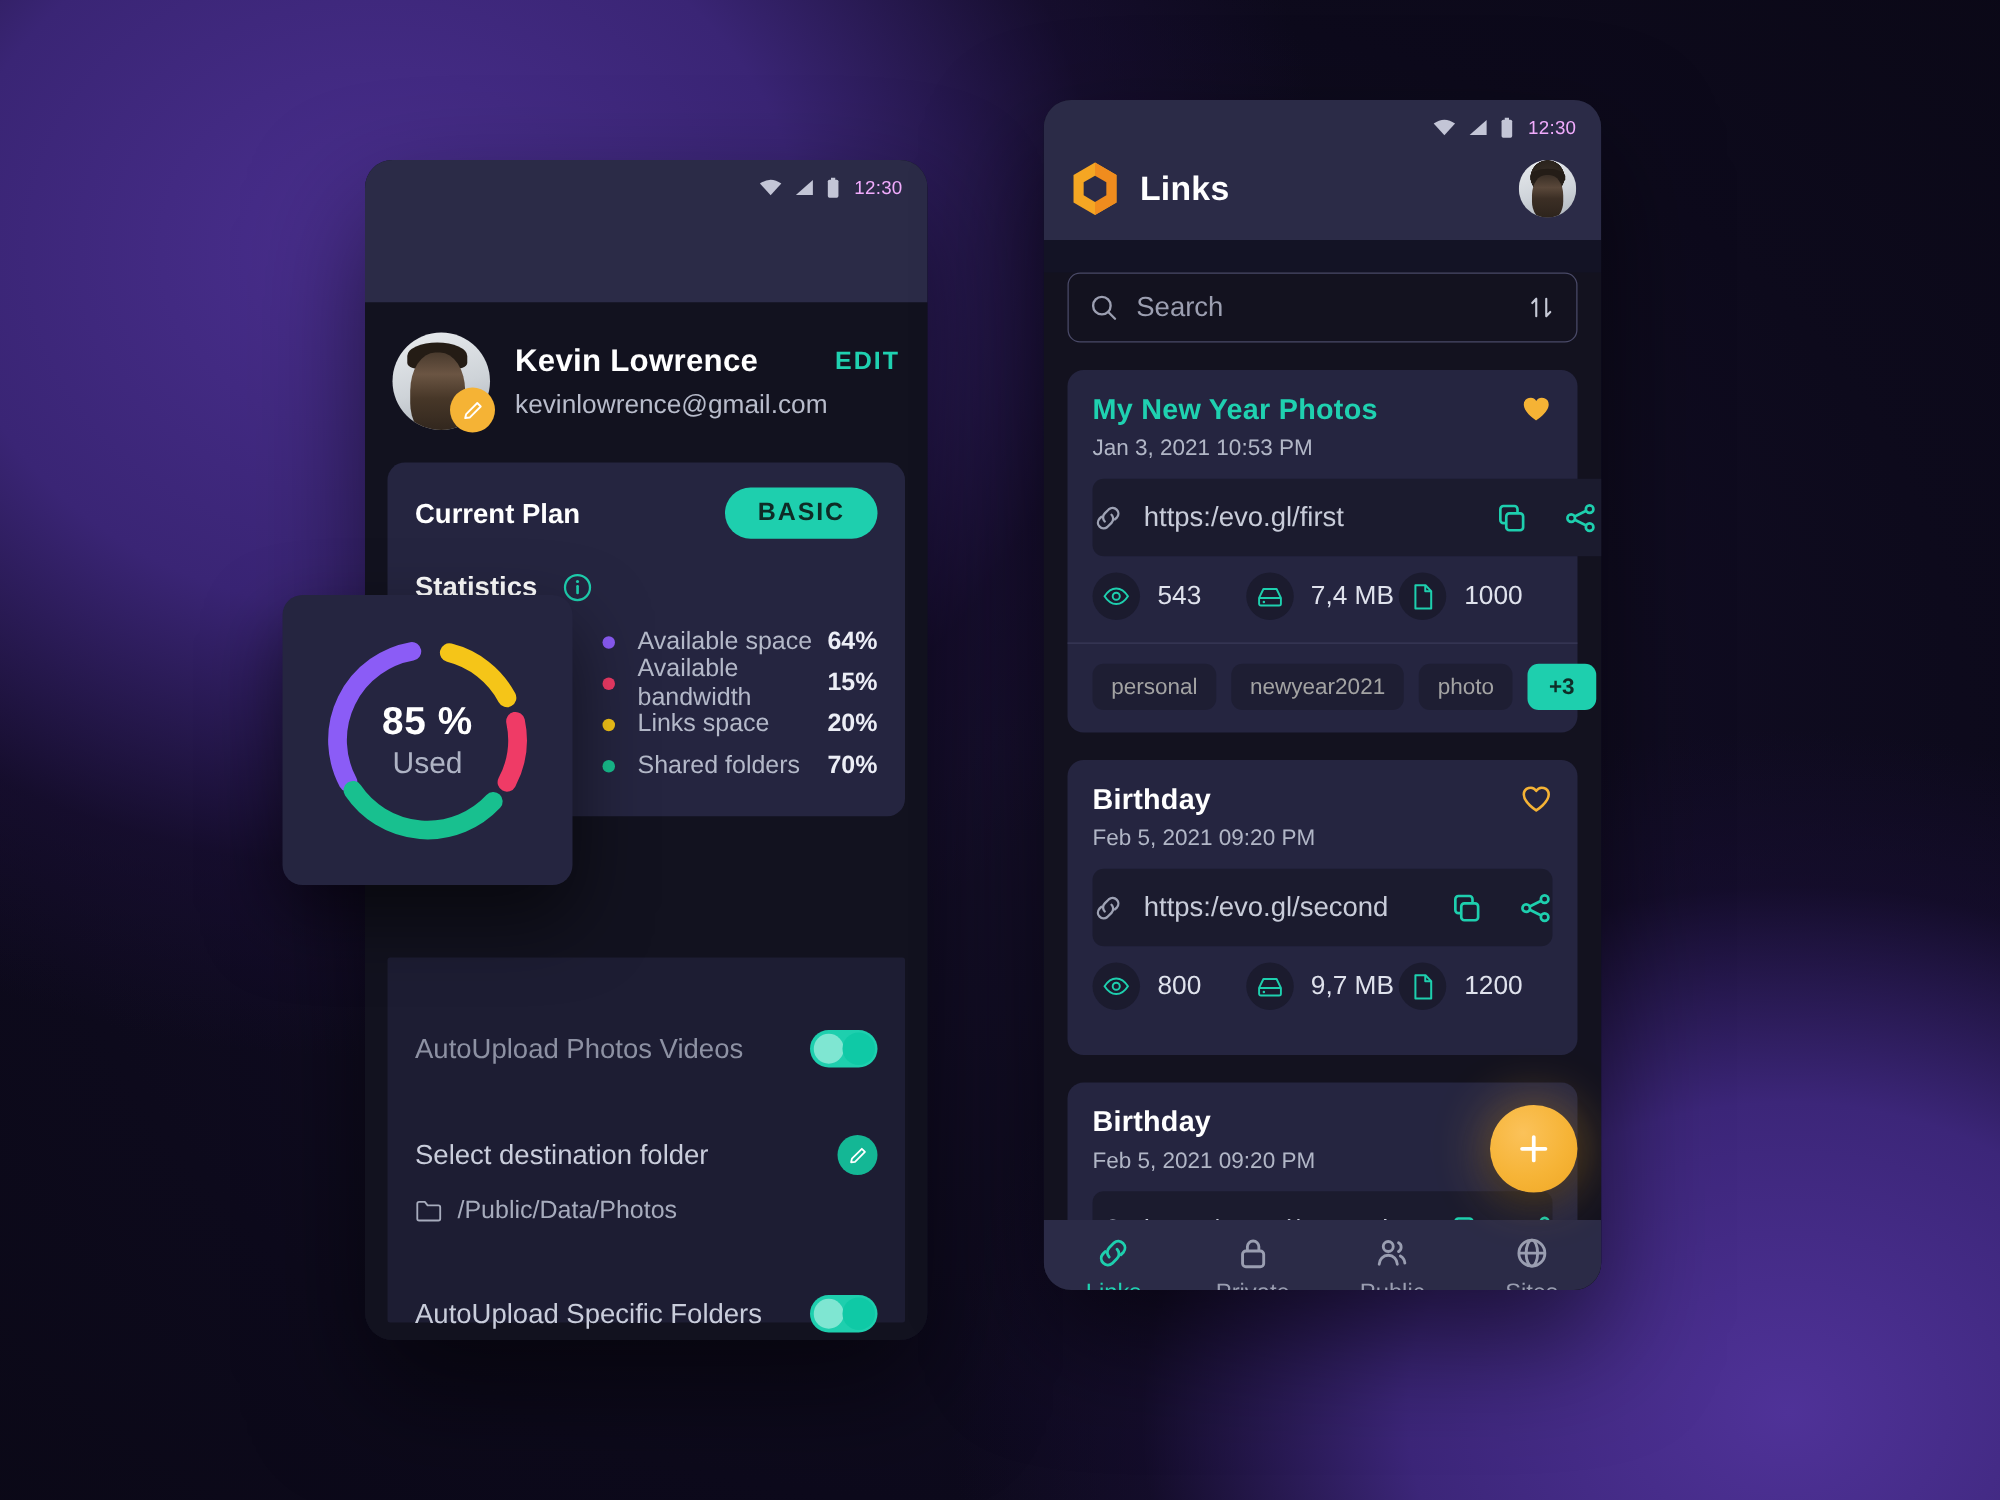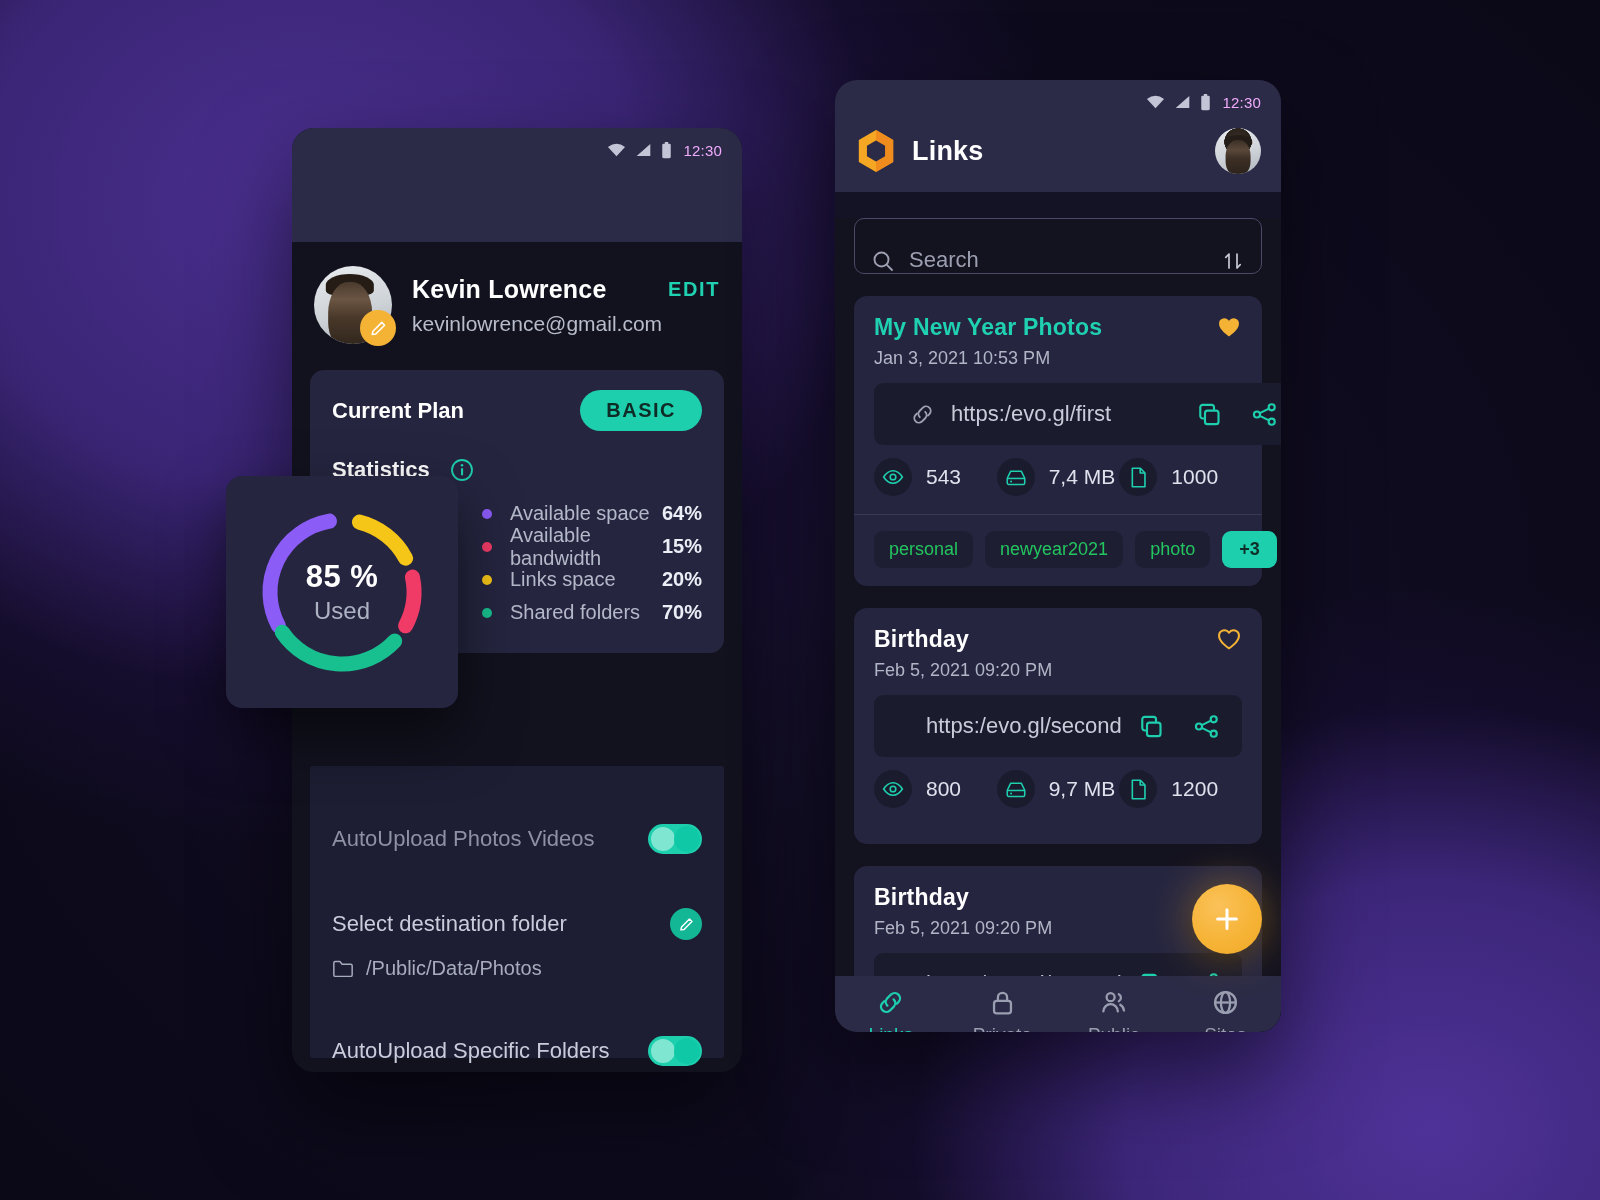--- a/index.html
+++ b/index.html
@@ -126,50 +126,50 @@
   }
   .donut-wrap { position:relative; width:182px; height:182px; }
   .donut-center { position:absolute; inset:0; display:flex; flex-direction:column;
                   align-items:center; justify-content:center; }
   .donut-pct { color:#fff; font-size:31px; font-weight:bold; letter-spacing:.5px; }
   .donut-sub { color:#aeb3c4; font-size:24px; margin-top:2px; }
 
   
   .search-bar {
     margin: 26px 19px 0 19px; height: 56px; border-radius:10px;
-    border:1px solid #4a4a68; display:flex; align-items:flex-end; padding: 0 16px; gap:14px;
+    border:1px solid #4a4a68; display:flex; align-items:center; padding: 0 16px; gap:14px;
   }
   .search-ph { color:#9c9fb1; font-size:22px; }
   .sort-ic { margin-left:auto; }
 
   .lcard { margin: 22px 19px 0 19px; background:#252540; border-radius:13px;
            padding: 18px 20px 0 20px; position:relative; }
   .lc-head { display:flex; align-items:flex-start; }
   .lc-title { font-size:23px; font-weight:bold; letter-spacing:.2px; }
   .lc-title.accent { color:#1fd1b0; }
   .lc-title.plain  { color:#ffffff; }
   .lc-date { color:#b1b6c6; font-size:18px; margin-top:7px; }
   .heart { margin-left:auto; }
 
   .url-bar { background:#1b1b2e; border-radius:9px; height:62px; display:flex;
-             align-items:center; padding: 0 36px; gap:16px; margin-top:14px; }
+             align-items:center; padding: 0 0; gap:16px; margin-top:14px; }
   .url-txt { color:#c8ccd9; font-size:22px; }
   .url-actions { margin-left:auto; display:flex; align-items:center; gap:28px; }
   
   .url-bar.overflow { margin-right:-60px; padding-right:24px; }
 
   .metrics { display:flex; align-items:center; margin-top:13px; padding-bottom:18px; }
   .metric { display:flex; align-items:center; gap:14px; width:148px; }
   .metric-ic { width:38px; height:38px; border-radius:50%; background:#1b1b2e;
                display:flex; align-items:center; justify-content:center; flex:0 0 auto; }
   .metric-val { color:#dfe2ec; font-size:21px; }
 
   .tag-sep { height:1px; background:#3a3a58; margin: 0 -20px; }
   .tags { display:flex; align-items:center; gap:12px; padding: 16px 0 18px 0; }
-  .tag { background:#1e1e33; color:#22c55e; font-size:18px; border-radius:9px; padding:8px 15px; }
+  .tag { background:#1e1e33; color:#a3a3a3; font-size:18px; border-radius:9px; padding:8px 15px; }
   .tag.more { background:#1ecfae; color:#0f2e28; font-weight:bold; padding:8px 17px; }
 
   .fab { position:absolute; right:19px; bottom:104px; width:70px; height:70px;
          border-radius:50%; background: radial-gradient(circle at 38% 32%, #fbc25a 0%, #f6b437 55%, #efa724 100%);
          box-shadow: 0 0 44px rgba(246,180,55,0.48), 0 8px 22px rgba(0,0,0,0.45);
          display:flex; align-items:center; justify-content:center; z-index:6; }
 
   .bottomnav { position:absolute; left:0; right:0; bottom:0; height:82px;
                background:#2b2b47; display:flex; align-items:center; z-index:5; }
   .nav-item { flex:1; display:flex; flex-direction:column; align-items:center; gap:7px; }

